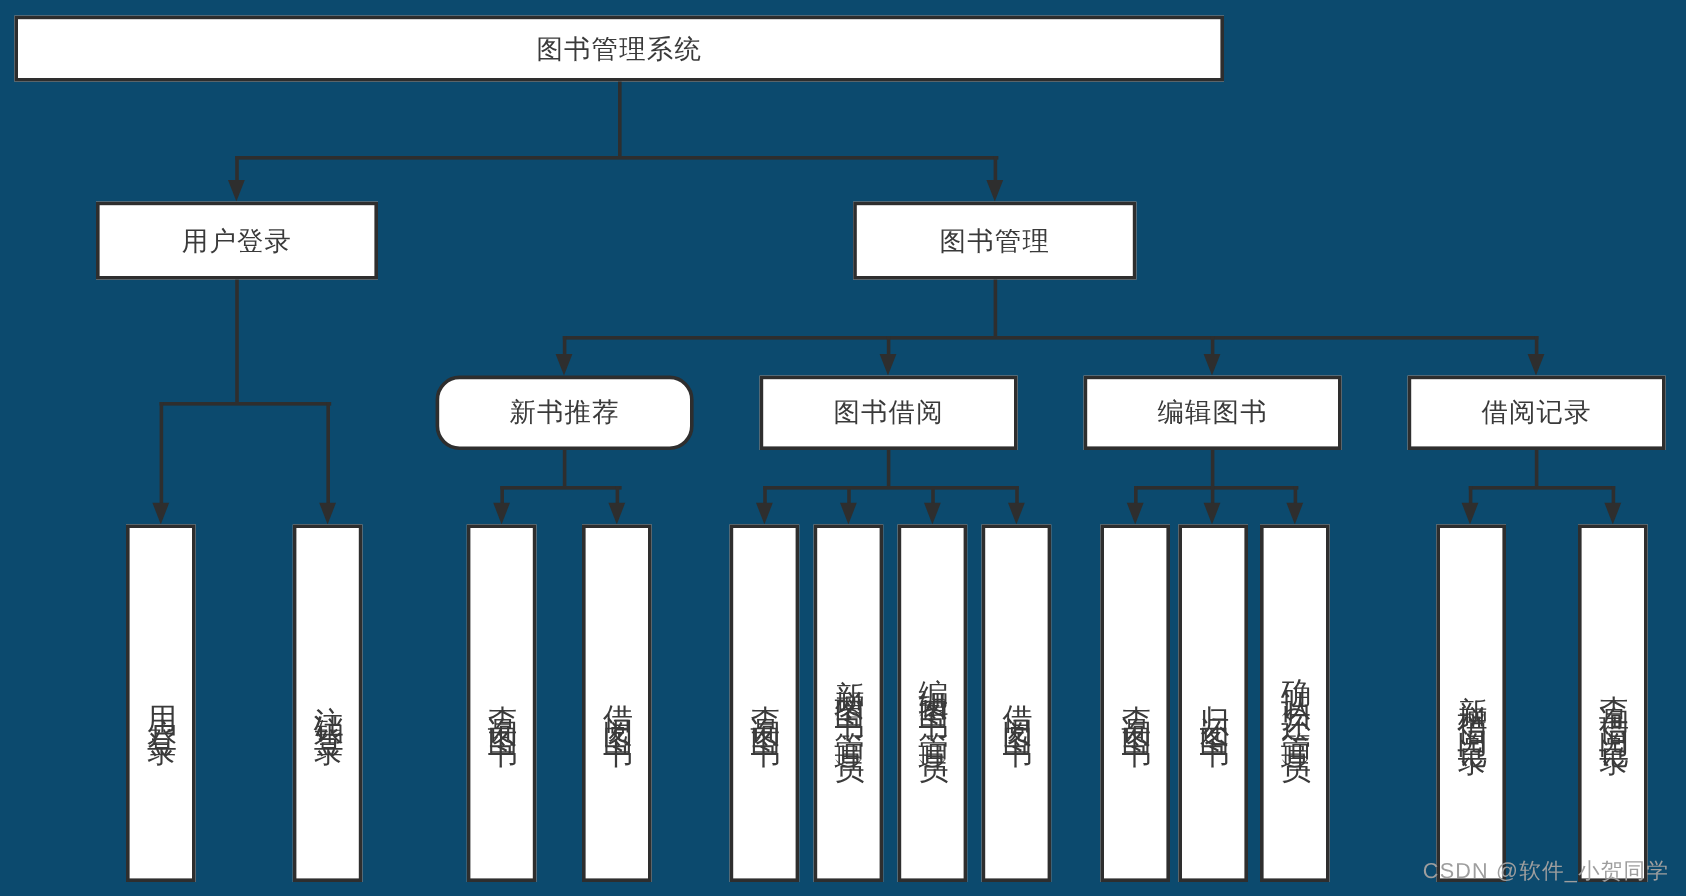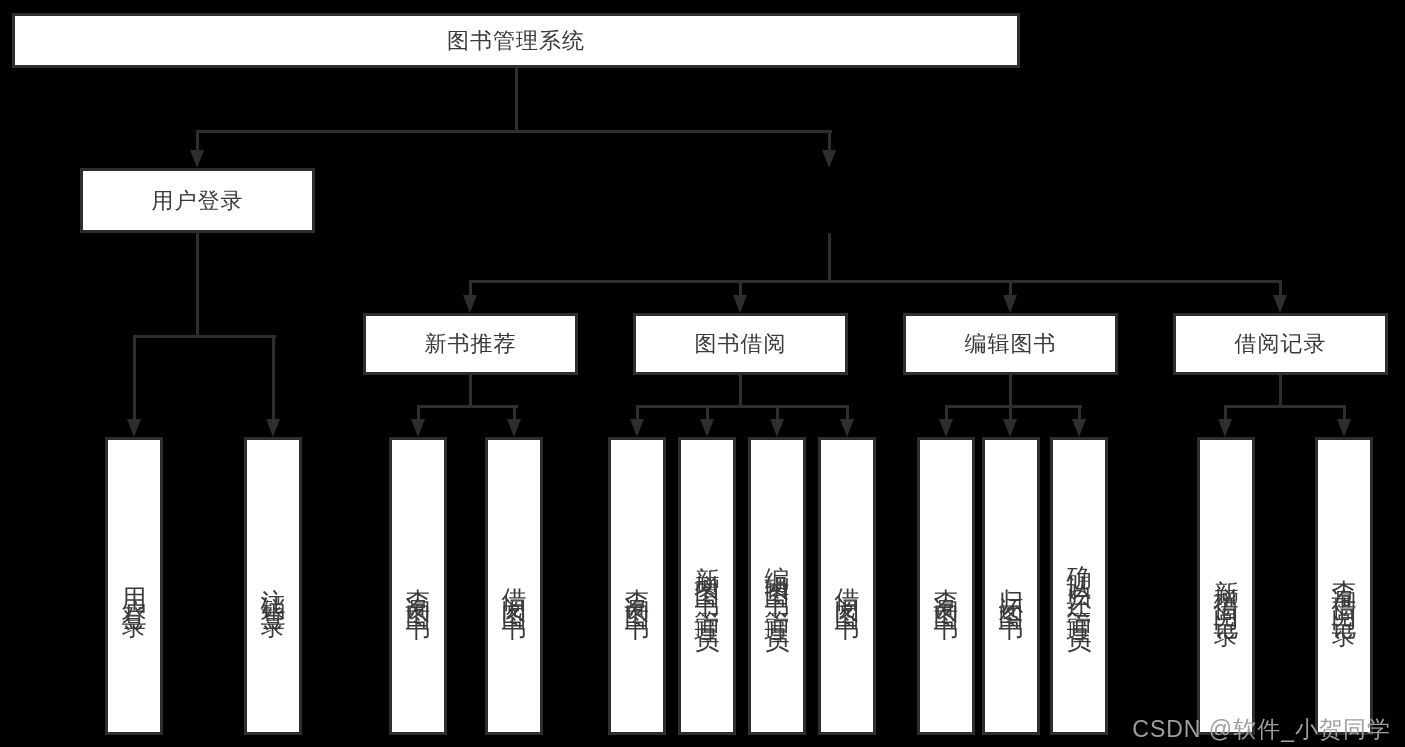--- a/index.html
+++ b/index.html
@@ -3,21 +3,21 @@
 <meta charset="utf-8">
 <style>
   html, body {
     margin: 0; padding: 0;
     background: #ffffff;
     font-family: "Liberation Sans", "DejaVu Sans", sans-serif;
   }
   #stage {
     position: relative;
     width: 1405px; height: 747px;
-    background: #000000;
+    background: #0c4a6e;
     overflow: hidden;
   }
   .box {
     position: absolute;
     box-sizing: border-box;
     border: 3px solid #2e2e2e;
     background: #ffffff;
     display: flex;
     align-items: center;
     justify-content: center;
@@ -44,60 +44,61 @@
     width: 0; height: 0;
     border-left: 7px solid transparent;
     border-right: 7px solid transparent;
     border-top: 18px solid #2e2e2e;
   }
   .watermark {
     position: absolute;
     right: 14px;
     top: 714px;
     color: #9e9e9e;
-    font-size: 23px;
+    font-size: 18px;
     letter-spacing: 1px;
     z-index: 5;
   }
 </style>
 </head>
 <body>
 
 <div id="stage">
 
   <div class="box" style="left:12px; top:13px; width:1008px; height:55px;">图书管理系统</div>
 
   <div class="vline" style="left:515px; top:68px; height:62px;"></div>
   <div class="hline" style="left:196px; top:130px; width:636px;"></div>
   <div class="vline" style="left:196px; top:130px; height:22px;"></div>
   <div class="arrow" style="left:190px; top:150px;"></div>
   <div class="vline" style="left:828px; top:130px; height:22px;"></div>
   <div class="arrow" style="left:822px; top:150px;"></div>
 
   <div class="box" style="left:80px; top:168px; width:235px; height:65px;">用户登录</div>
+  <div class="box" style="left:711px; top:168px; width:236px; height:65px;">图书管理</div>
 
   <div class="vline" style="left:196px; top:233px; height:102px;"></div>
   <div class="hline" style="left:133px; top:335px; width:143px;"></div>
   <div class="vline" style="left:133px; top:335px; height:86px;"></div>
   <div class="arrow" style="left:127px; top:419px;"></div>
   <div class="vline" style="left:272px; top:335px; height:86px;"></div>
   <div class="arrow" style="left:266px; top:419px;"></div>
 
   <div class="vline" style="left:828px; top:233px; height:47px;"></div>
   <div class="hline" style="left:469px; top:280px; width:813px;"></div>
   <div class="vline" style="left:469px;  top:280px; height:17px;"></div>
   <div class="arrow" style="left:463px;  top:295px;"></div>
   <div class="vline" style="left:739px;  top:280px; height:17px;"></div>
   <div class="arrow" style="left:733px;  top:295px;"></div>
   <div class="vline" style="left:1009px; top:280px; height:17px;"></div>
   <div class="arrow" style="left:1003px; top:295px;"></div>
   <div class="vline" style="left:1279px; top:280px; height:17px;"></div>
   <div class="arrow" style="left:1273px; top:295px;"></div>
 
-  <div class="box" style="left:363px;  top:313px; width:215px; height:62px;">新书推荐</div>
+  <div class="box" style="left:363px;  top:313px; width:215px; height:62px;border-radius:20px;">新书推荐</div>
   <div class="box" style="left:633px;  top:313px; width:215px; height:62px;text-align:center;">图书借阅</div>
   <div class="box" style="left:903px;  top:313px; width:215px; height:62px;">编辑图书</div>
   <div class="box" style="left:1173px; top:313px; width:215px; height:62px;">借阅记录</div>
 
   <div class="vline" style="left:469px; top:375px; height:30px;"></div>
   <div class="hline" style="left:417px; top:405px; width:101px;"></div>
   <div class="vline" style="left:417px; top:405px; height:16px;"></div>
   <div class="arrow" style="left:411px; top:419px;"></div>
   <div class="vline" style="left:513px; top:405px; height:16px;"></div>
   <div class="arrow" style="left:507px; top:419px;"></div>

